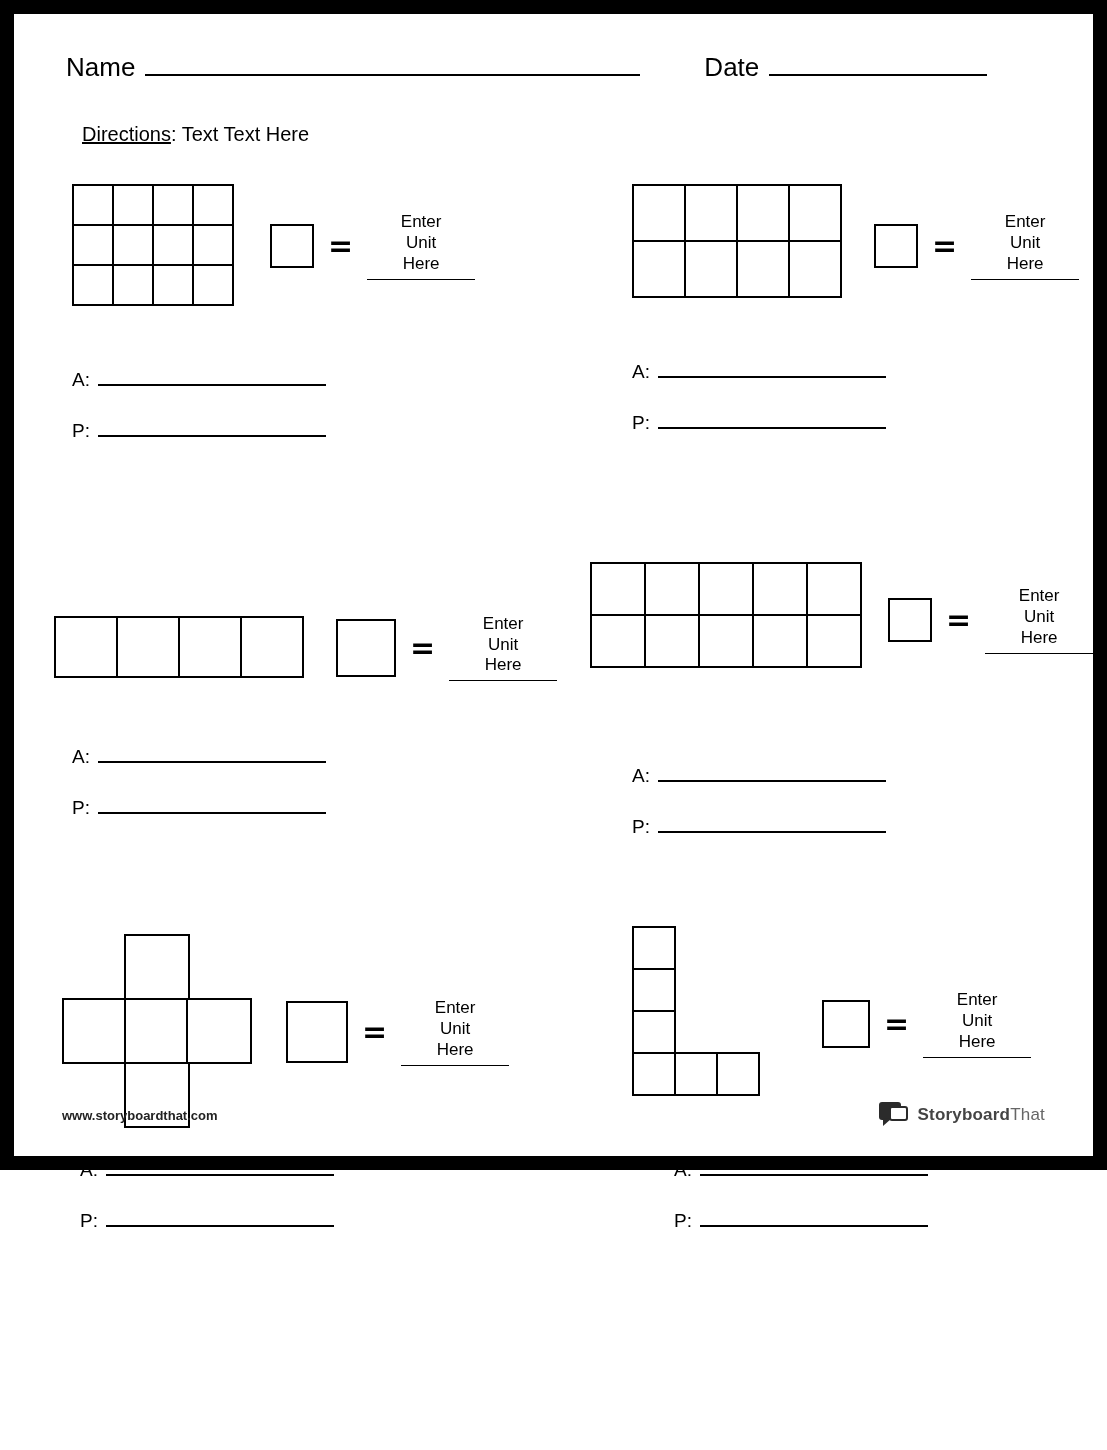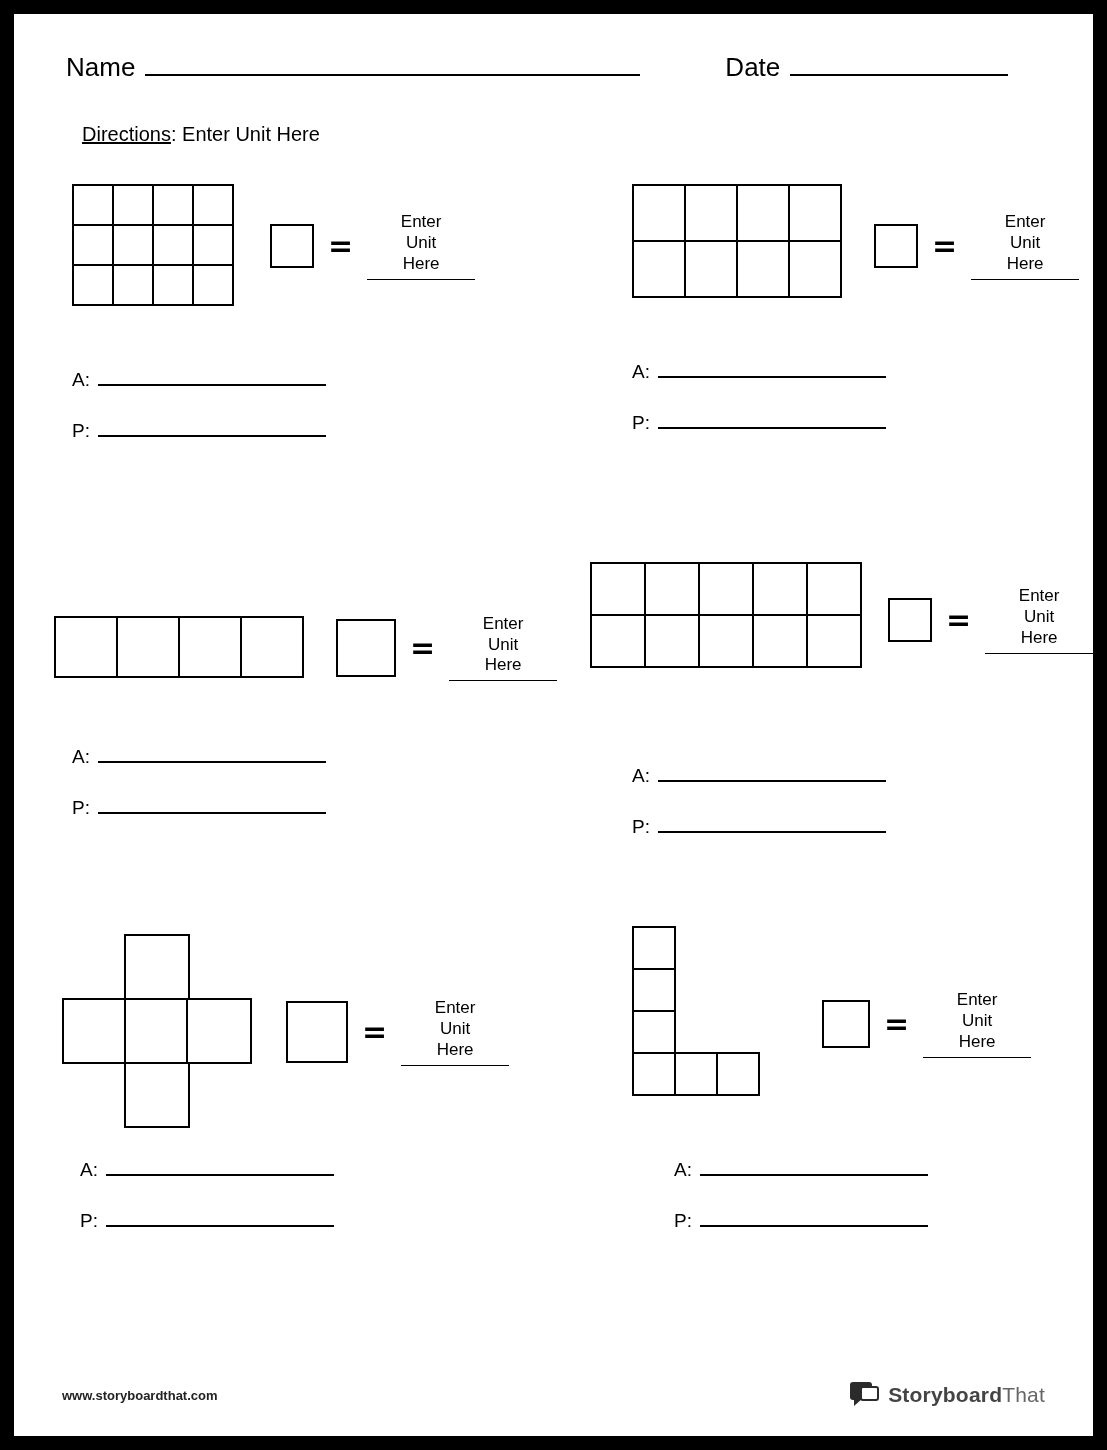--- a/index.html
+++ b/index.html
@@ -10,21 +10,21 @@
   body {
     width: 1107px;
     height: 1450px;
     font-family: "Liberation Sans", sans-serif;
     color: #000000;
     overflow: hidden;
   }
   .page {
     position: relative;
     width: 1107px;
-    height: 1450px;
+    height: 1170px;
     box-sizing: border-box;
     border: 14px solid #000000;
     background: #ffffff;
   }
   .sheet {
     position: relative;
     width: 100%;
     height: 100%;
     box-sizing: border-box;
     padding: 38px 48px 0 48px;
@@ -37,21 +37,21 @@
     font-size: 26px;
     padding-left: 4px;
   }
   .name-label { white-space: nowrap; }
   .rule {
     display: inline-block;
     border-bottom: 2px solid #000;
     height: 22px;
   }
   .name-rule { width: 495px; margin-left: 10px; }
-  .date-label { margin-left: 85px; white-space: nowrap; }
+  .date-label { margin-left: 64px; white-space: nowrap; }
   .date-rule { width: 218px; margin-left: 10px; }
 
   .title {
     text-align: center;
     font-size: 40px;
     font-weight: bold;
     letter-spacing: 1.5px;
     margin-top: 36px;
     font-family: "DejaVu Sans", sans-serif;
   }
@@ -138,21 +138,21 @@
   .brand {
     display: flex;
     align-items: center;
   }
   .brand-mark {
     width: 30px;
     height: 26px;
     margin-right: 8px;
   }
   .brand-text {
-    font-size: 21px;
+    font-size: 17px;
     font-weight: bold;
     color: #444;
     letter-spacing: .2px;
   }
   .brand-text .thin { font-weight: normal; color: #666; }
 </style>
 </head>
 <body>
 
 <div class="page">
@@ -160,21 +160,21 @@
 
     <div class="header-row">
       <span class="name-label">Name</span>
       <span class="rule name-rule"></span>
       <span class="date-label">Date</span>
       <span class="rule date-rule"></span>
     </div>
 
 
     <div class="directions">
-      <u>Directions</u><span>: </span><span>Enter Unit Here</span>
+      <u>Directions</u><span>: </span><span>Text Text Here</span>
     </div>
 
     <div class="problems" style="height:1060px;">
 
       <div class="prob" style="left:10px; top:10px;">
         <div class="figure-row">
           <div class="shape" style="width:166px;height:124px;">
             <div class="cell" style="left:0px;  top:0px;  width:42px;height:42px;"></div>
             <div class="cell" style="left:40px; top:0px;  width:42px;height:42px;"></div>
             <div class="cell" style="left:80px; top:0px;  width:42px;height:42px;"></div>

